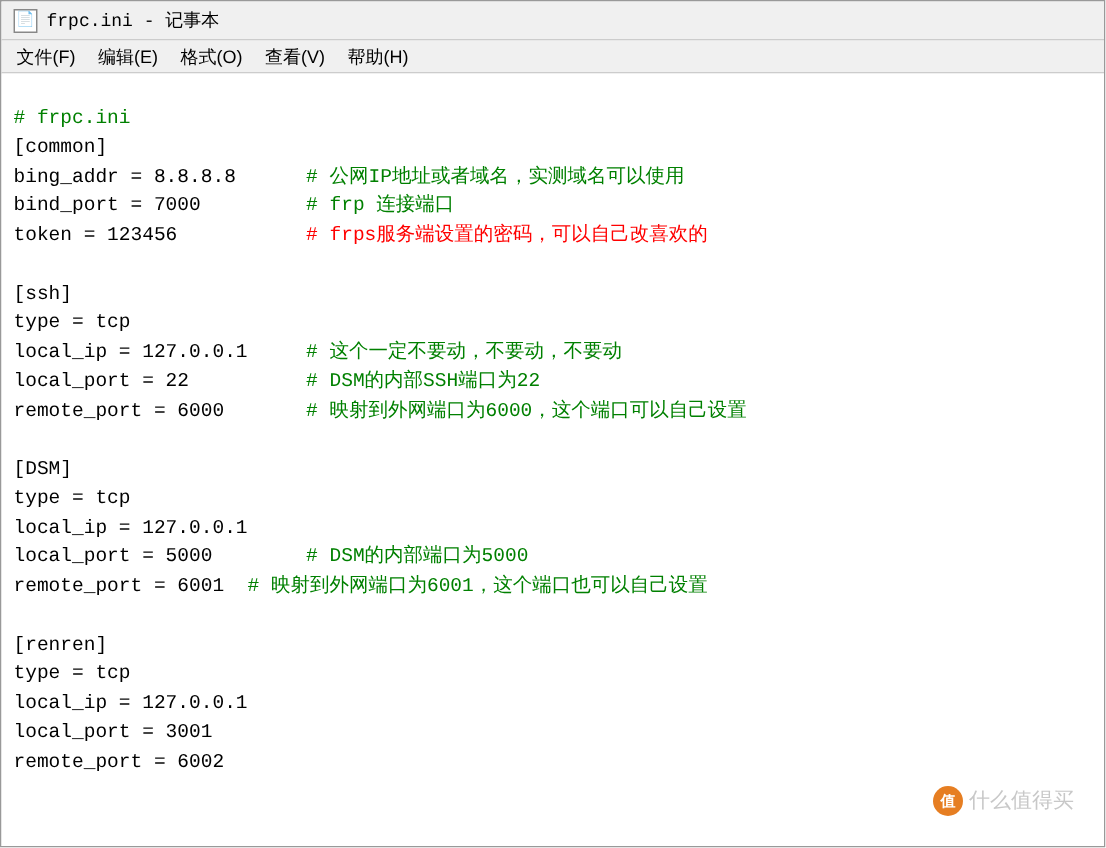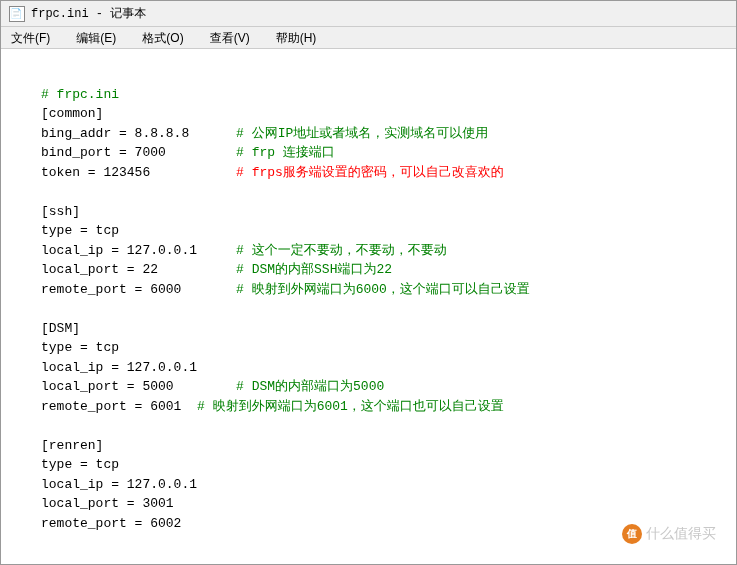--- a/index.html
+++ b/index.html
@@ -51,41 +51,40 @@
       font-family: Liberation Mono, monospace;
       font-size: 12px;
       color: #000;
     }
 
     .menu-bar {
       background: #f0f0f0;
       border-bottom: 1px solid #ccc;
       padding: 2px 4px;
       display: flex;
-      gap: 14px;
+      gap: 3px;
       height: 22px;
       flex-shrink: 0;
     }
 
     .menu-item {
       font-family: 'Microsoft YaHei', SimSun, sans-serif;
       font-size: 12px;
       padding: 1px 6px;
       cursor: pointer;
       white-space: nowrap;
     }
 
     .content-area {
       flex: 1;
       background: #fff;
-      padding: 16px 8px;
+      padding: 0 8px;
       overflow-y: auto;
       overflow-x: auto;
       position: relative;
-      margin-left: 32px;
     }
 
     .code-content {
       font-family: 'Courier New', Courier, monospace;
       font-size: 13px;
       color: #000;
       white-space: pre;
       line-height: 1.5;
     }
 

